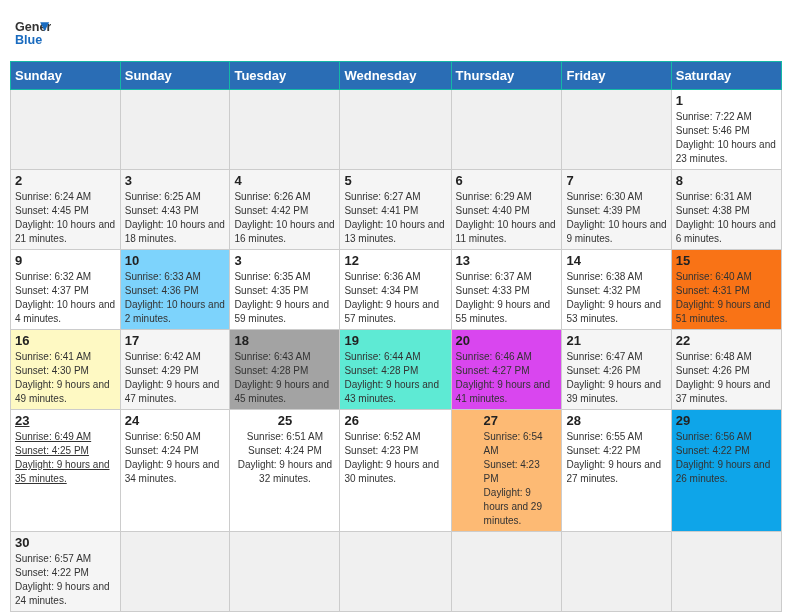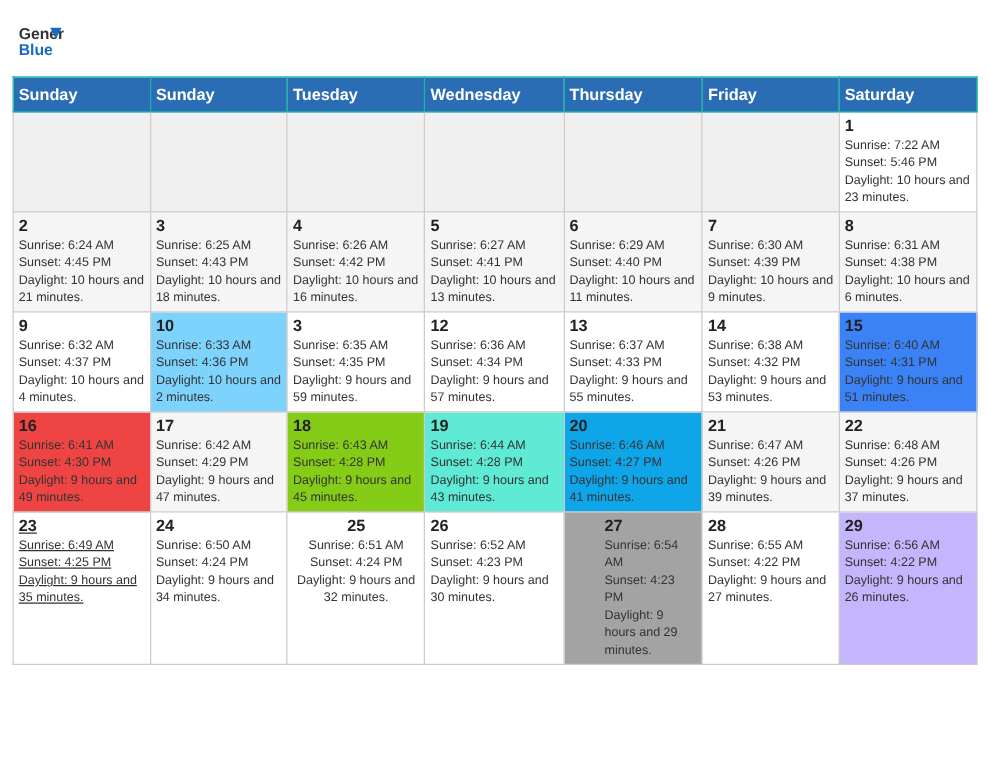--- a/index.html
+++ b/index.html
@@ -177,43 +177,43 @@
           <div class="day-info">Sunrise: 6:36 AM<br>Sunset: 4:34 PM<br>Daylight: 9 hours and 57 minutes.</div>
         </td>
         <td style="background: rgb(255, 255, 255);">
           <span class="day-number">13</span>
           <div class="day-info">Sunrise: 6:37 AM<br>Sunset: 4:33 PM<br>Daylight: 9 hours and 55 minutes.</div>
         </td>
         <td style="background: rgb(255, 255, 255);">
           <span class="day-number">14</span>
           <div class="day-info">Sunrise: 6:38 AM<br>Sunset: 4:32 PM<br>Daylight: 9 hours and 53 minutes.</div>
         </td>
-        <td style="background: #3b82f6;">
+        <td style="background: #f97316;">
           <span class="day-number">15</span>
           <div class="day-info">Sunrise: 6:40 AM<br>Sunset: 4:31 PM<br>Daylight: 9 hours and 51 minutes.</div>
         </td>
       </tr>
       <tr>
-        <td style="background: #ef4444; margin-top: 18px;">
+        <td style="background: #fef9c3; margin-top: 18px;">
           <span class="day-number">16</span>
           <div class="day-info">Sunrise: 6:41 AM<br>Sunset: 4:30 PM<br>Daylight: 9 hours and 49 minutes.</div>
         </td>
         <td style="background: rgb(245, 245, 245);">
           <span class="day-number">17</span>
           <div class="day-info">Sunrise: 6:42 AM<br>Sunset: 4:29 PM<br>Daylight: 9 hours and 47 minutes.</div>
         </td>
-        <td style="background: #84cc16;">
+        <td style="background: #a3a3a3;">
           <span class="day-number">18</span>
           <div class="day-info">Sunrise: 6:43 AM<br>Sunset: 4:28 PM<br>Daylight: 9 hours and 45 minutes.</div>
         </td>
         <td style="background: #5eead4;">
           <span class="day-number">19</span>
           <div class="day-info">Sunrise: 6:44 AM<br>Sunset: 4:28 PM<br>Daylight: 9 hours and 43 minutes.</div>
         </td>
-        <td style="background: #0ea5e9;">
+        <td style="background: #d946ef;">
           <span class="day-number">20</span>
           <div class="day-info">Sunrise: 6:46 AM<br>Sunset: 4:27 PM<br>Daylight: 9 hours and 41 minutes.</div>
         </td>
         <td style="background: rgb(245, 245, 245);">
           <span class="day-number">21</span>
           <div class="day-info">Sunrise: 6:47 AM<br>Sunset: 4:26 PM<br>Daylight: 9 hours and 39 minutes.</div>
         </td>
         <td style="background: rgb(245, 245, 245);">
           <span class="day-number">22</span>
           <div class="day-info">Sunrise: 6:48 AM<br>Sunset: 4:26 PM<br>Daylight: 9 hours and 37 minutes.</div>
@@ -229,27 +229,39 @@
           <div class="day-info">Sunrise: 6:50 AM<br>Sunset: 4:24 PM<br>Daylight: 9 hours and 34 minutes.</div>
         </td>
         <td style="background: rgb(255, 255, 255); text-align: center;">
           <span class="day-number">25</span>
           <div class="day-info">Sunrise: 6:51 AM<br>Sunset: 4:24 PM<br>Daylight: 9 hours and 32 minutes.</div>
         </td>
         <td style="background: rgb(255, 255, 255);">
           <span class="day-number">26</span>
           <div class="day-info">Sunrise: 6:52 AM<br>Sunset: 4:23 PM<br>Daylight: 9 hours and 30 minutes.</div>
         </td>
-        <td style="background: #a3a3a3; padding-left: 32px;">
+        <td style="background: #fdba74; padding-left: 32px;">
           <span class="day-number">27</span>
           <div class="day-info">Sunrise: 6:54 AM<br>Sunset: 4:23 PM<br>Daylight: 9 hours and 29 minutes.</div>
         </td>
         <td style="background: rgb(255, 255, 255);">
           <span class="day-number">28</span>
           <div class="day-info">Sunrise: 6:55 AM<br>Sunset: 4:22 PM<br>Daylight: 9 hours and 27 minutes.</div>
         </td>
-        <td style="background: #c4b5fd;">
+        <td style="background: #0ea5e9;">
           <span class="day-number">29</span>
           <div class="day-info">Sunrise: 6:56 AM<br>Sunset: 4:22 PM<br>Daylight: 9 hours and 26 minutes.</div>
         </td>
+      </tr>
+      <tr class="last-row">
+        <td style="background: rgb(245, 245, 245);">
+          <span class="day-number">30</span>
+          <div class="day-info">Sunrise: 6:57 AM<br>Sunset: 4:22 PM<br>Daylight: 9 hours and 24 minutes.</div>
+        </td>
+        <td class="empty-cell"></td>
+        <td class="empty-cell"></td>
+        <td class="empty-cell"></td>
+        <td class="empty-cell"></td>
+        <td class="empty-cell"></td>
+        <td class="empty-cell"></td>
       </tr>
     </tbody>
 </table>
 
 </body></html>

